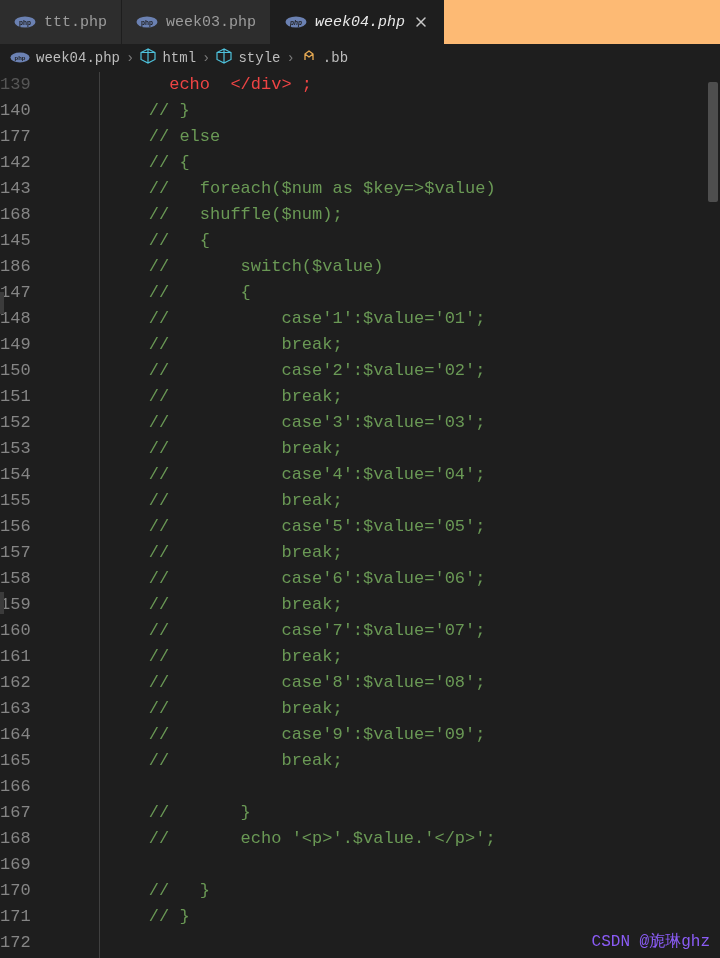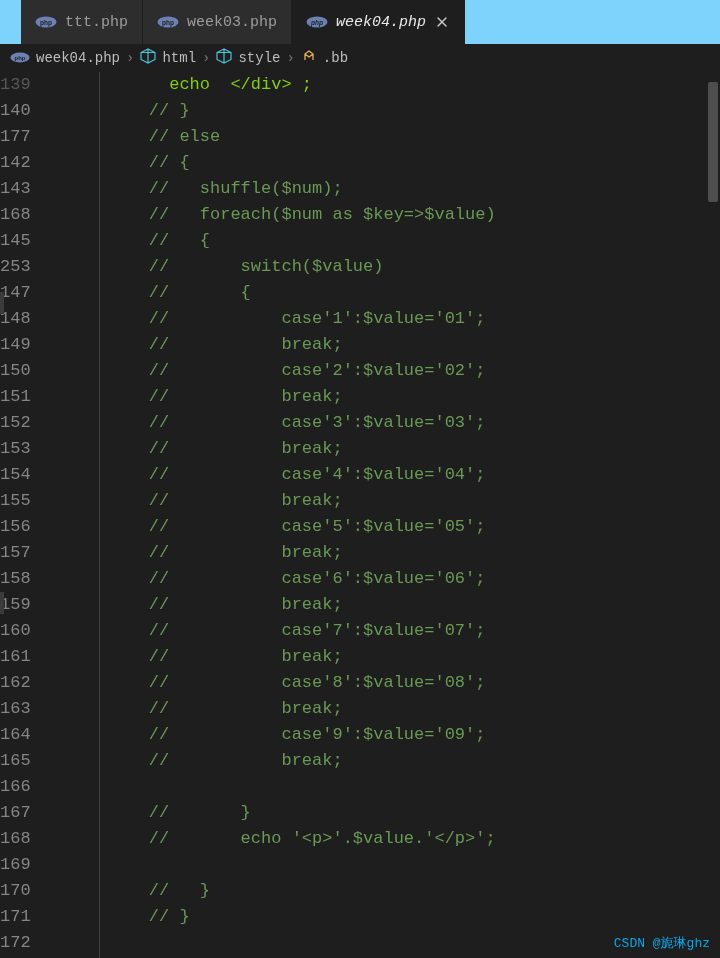--- a/index.html
+++ b/index.html
@@ -9,24 +9,23 @@
     font-family: "Consolas", "Courier New", monospace;
     color: #d4d4d4;
     overflow: hidden;
     font-size: 16px;
   }
 
   
   .tabs-bar {
     display: flex;
     height: 44px;
-    background: #7dd3fc;
+    background: #fdba74;
     align-items: stretch;
     user-select: none;
-    padding-left: 21px;
   }
   .tab {
     display: flex;
     align-items: center;
     padding: 0 14px;
     gap: 8px;
     color: #9c9c9c;
     background: #2d2d2d;
     border-right: 1px solid #1e1e1e;
     font-size: 15px;
@@ -144,22 +143,22 @@
     width:4px;
     height:22px;
     background:#3b3b3b;
   }
 
   
   .watermark {
     position: absolute;
     right: 10px;
     bottom: 6px;
-    color: #0ea5e9;
-    font-size: 13px;
+    color: #8b5cf6;
+    font-size: 16px;
     pointer-events: none;
   }
 </style>
 </head>
 <body>
 
 <div class="tabs-bar">
   <div class="tab">
     <span class="php-icon">
       <svg width="22" height="12" viewBox="0 0 22 12">
@@ -240,21 +239,21 @@
   </div>
   <div class="editor">
     <div class="gutter" id="gutter">
         <div class="ln" style="opacity: 0.55;">139</div>
         <div class="ln">140</div>
         <div class="ln">177</div>
         <div class="ln">142</div>
         <div class="ln">143</div>
         <div class="ln">168</div>
         <div class="ln">145</div>
-        <div class="ln">253</div>
+        <div class="ln">186</div>
         <div class="ln">147</div>
         <div class="ln">148</div>
         <div class="ln">149</div>
         <div class="ln">150</div>
         <div class="ln">151</div>
         <div class="ln">152</div>
         <div class="ln">153</div>
         <div class="ln">154</div>
         <div class="ln">155</div>
         <div class="ln">156</div>
@@ -307,26 +306,26 @@
         <div class="fc"></div>
         <div class="fc"></div>
         <div class="fc"></div>
         <div class="fc"></div>
         <div class="fc"></div>
         <div class="fc"></div>
         <div class="fc"></div>
         <div class="fc"></div>
       </div>
     <div class="code" id="code">
-        <div class="cl"><span class="tok-default" style="color: #84cc16;">      echo  &lt;/div&gt; ;</span></div>
+        <div class="cl"><span class="tok-default" style="color: #ef4444;">      echo  &lt;/div&gt; ;</span></div>
         <div class="cl"><span class="tok-comment">    // }</span></div>
         <div class="cl"><span class="tok-comment">    // else</span></div>
         <div class="cl"><span class="tok-comment">    // {</span></div>
+        <div class="cl"><span class="tok-comment">    //   foreach($num as $key=&gt;$value)</span></div>
         <div class="cl"><span class="tok-comment">    //   shuffle($num);</span></div>
-        <div class="cl"><span class="tok-comment">    //   foreach($num as $key=&gt;$value)</span></div>
         <div class="cl"><span class="tok-comment">    //   {</span></div>
         <div class="cl"><span class="tok-comment">    //       switch($value)</span></div>
         <div class="cl"><span class="tok-comment">    //       {</span></div>
         <div class="cl"><span class="tok-comment">    //           case'1':$value='01';</span></div>
         <div class="cl"><span class="tok-comment">    //           break;</span></div>
         <div class="cl"><span class="tok-comment">    //           case'2':$value='02';</span></div>
         <div class="cl"><span class="tok-comment">    //           break;</span></div>
         <div class="cl"><span class="tok-comment">    //           case'3':$value='03';</span></div>
         <div class="cl"><span class="tok-comment">    //           break;</span></div>
         <div class="cl"><span class="tok-comment">    //           case'4':$value='04';</span></div>

